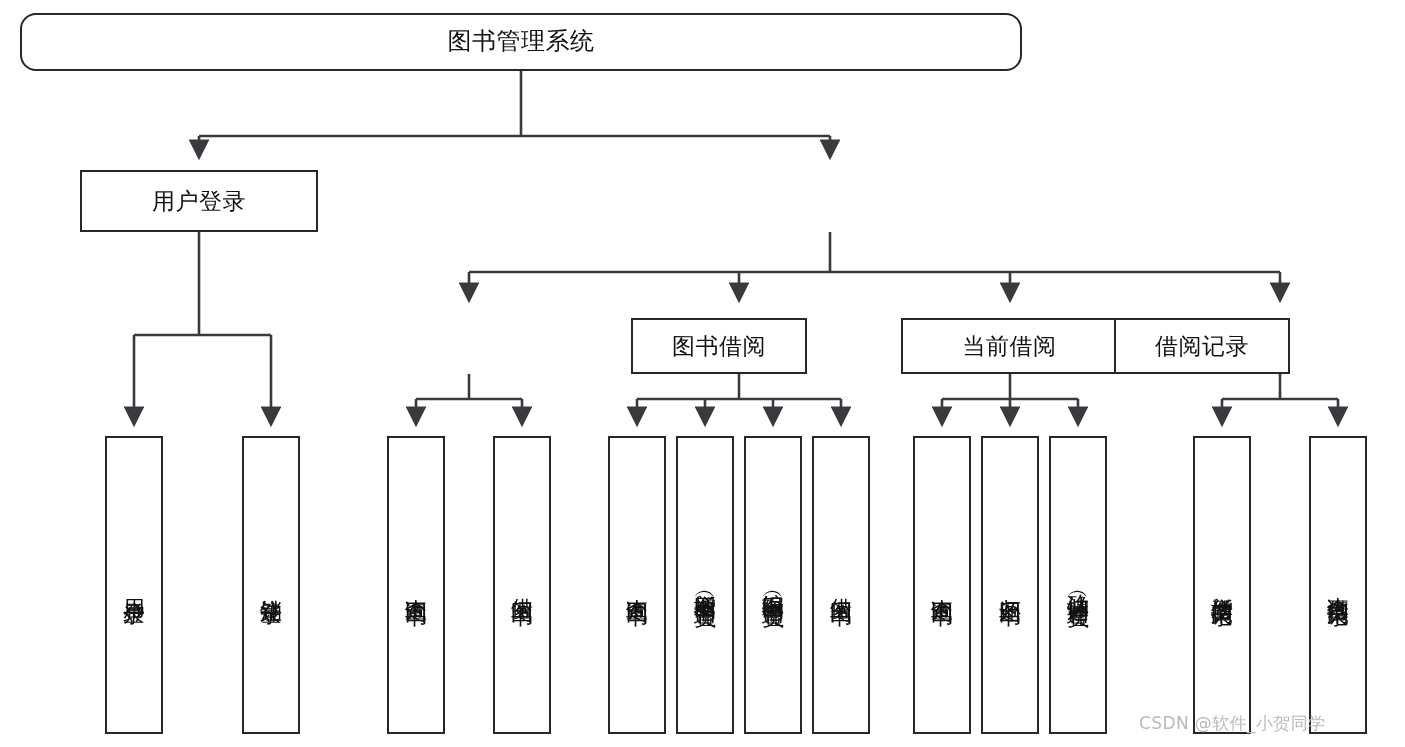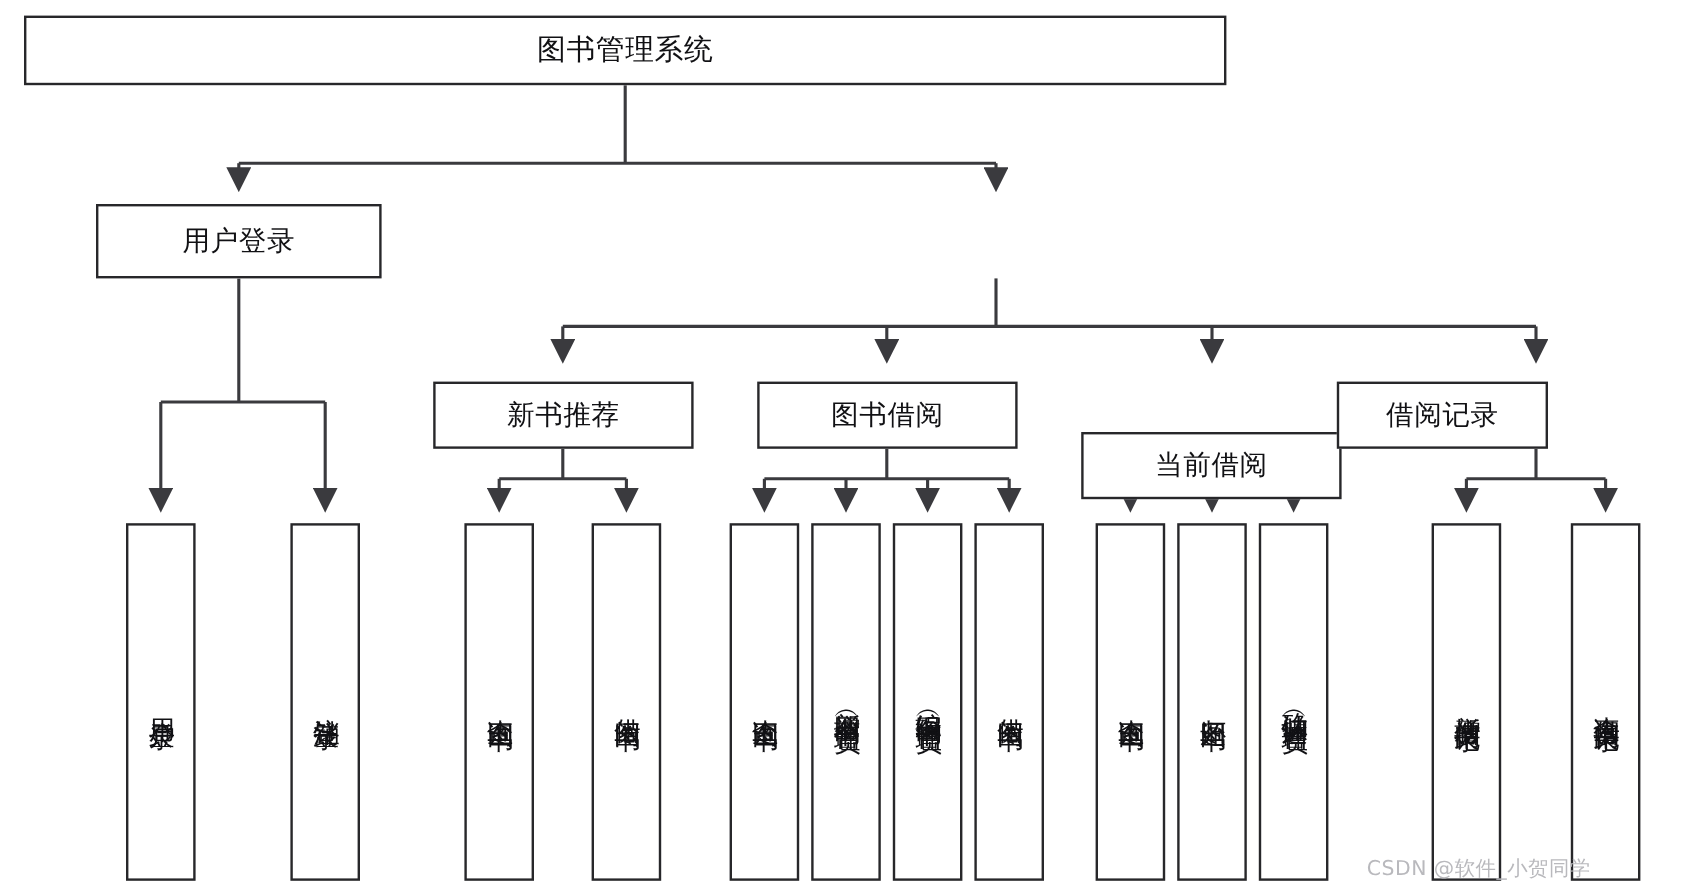--- a/index.html
+++ b/index.html
@@ -119,35 +119,32 @@
       <path d="M 1010 399 L 1010 422" marker-end="url(#arrow)"></path>
       <path d="M 1078 399 L 1078 422" marker-end="url(#arrow)"></path>
 
       <path d="M 1280 374 L 1280 399"></path>
       <path d="M 1222 399 L 1338 399"></path>
       <path d="M 1222 399 L 1222 422" marker-end="url(#arrow)"></path>
       <path d="M 1338 399 L 1338 422" marker-end="url(#arrow)"></path>
     </g>
   </svg>
 
-  <div class="node root horiz" style="left:20px; top:13px; width:1002px; height:58px;">
+  <div class="node root horiz" style="left:20px; top:13px; width:1002px; height:58px;border-radius:16px;">
     <span class="label">图书管理系统</span>
   </div>
 
   <div class="node horiz" style="left:80px; top:170px; width:238px; height:62px;">
     <span class="label">用户登录</span>
   </div>
 
-  <div class="node horiz" style="left:361px; top:318px; width:217px; height:56px;">
-    <span class="label">新书推荐</span>
-  </div>
-  <div class="node horiz" style="left:631px; top:318px; width:217px; height:56px;">
+  <div class="node horiz" style="left:631px; top:318px; width:176px; height:56px;">
     <span class="label">图书借阅</span>
   </div>
-  <div class="node horiz" style="left:901px; top:318px; width:217px; height:56px;margin-top:42px;">
+  <div class="node horiz" style="left:901px; top:318px; width:217px; height:56px;">
     <span class="label">当前借阅</span>
   </div>
   <div class="node horiz" style="left:1114px; top:318px; width:176px; height:56px;">
     <span class="label">借阅记录</span>
   </div>
 
   <div class="node vert" style="left:105px; top:436px; width:58px; height:298px;">
     <span class="label">用户登录</span>
   </div>
   <div class="node vert" style="left:242px; top:436px; width:58px; height:298px;">

